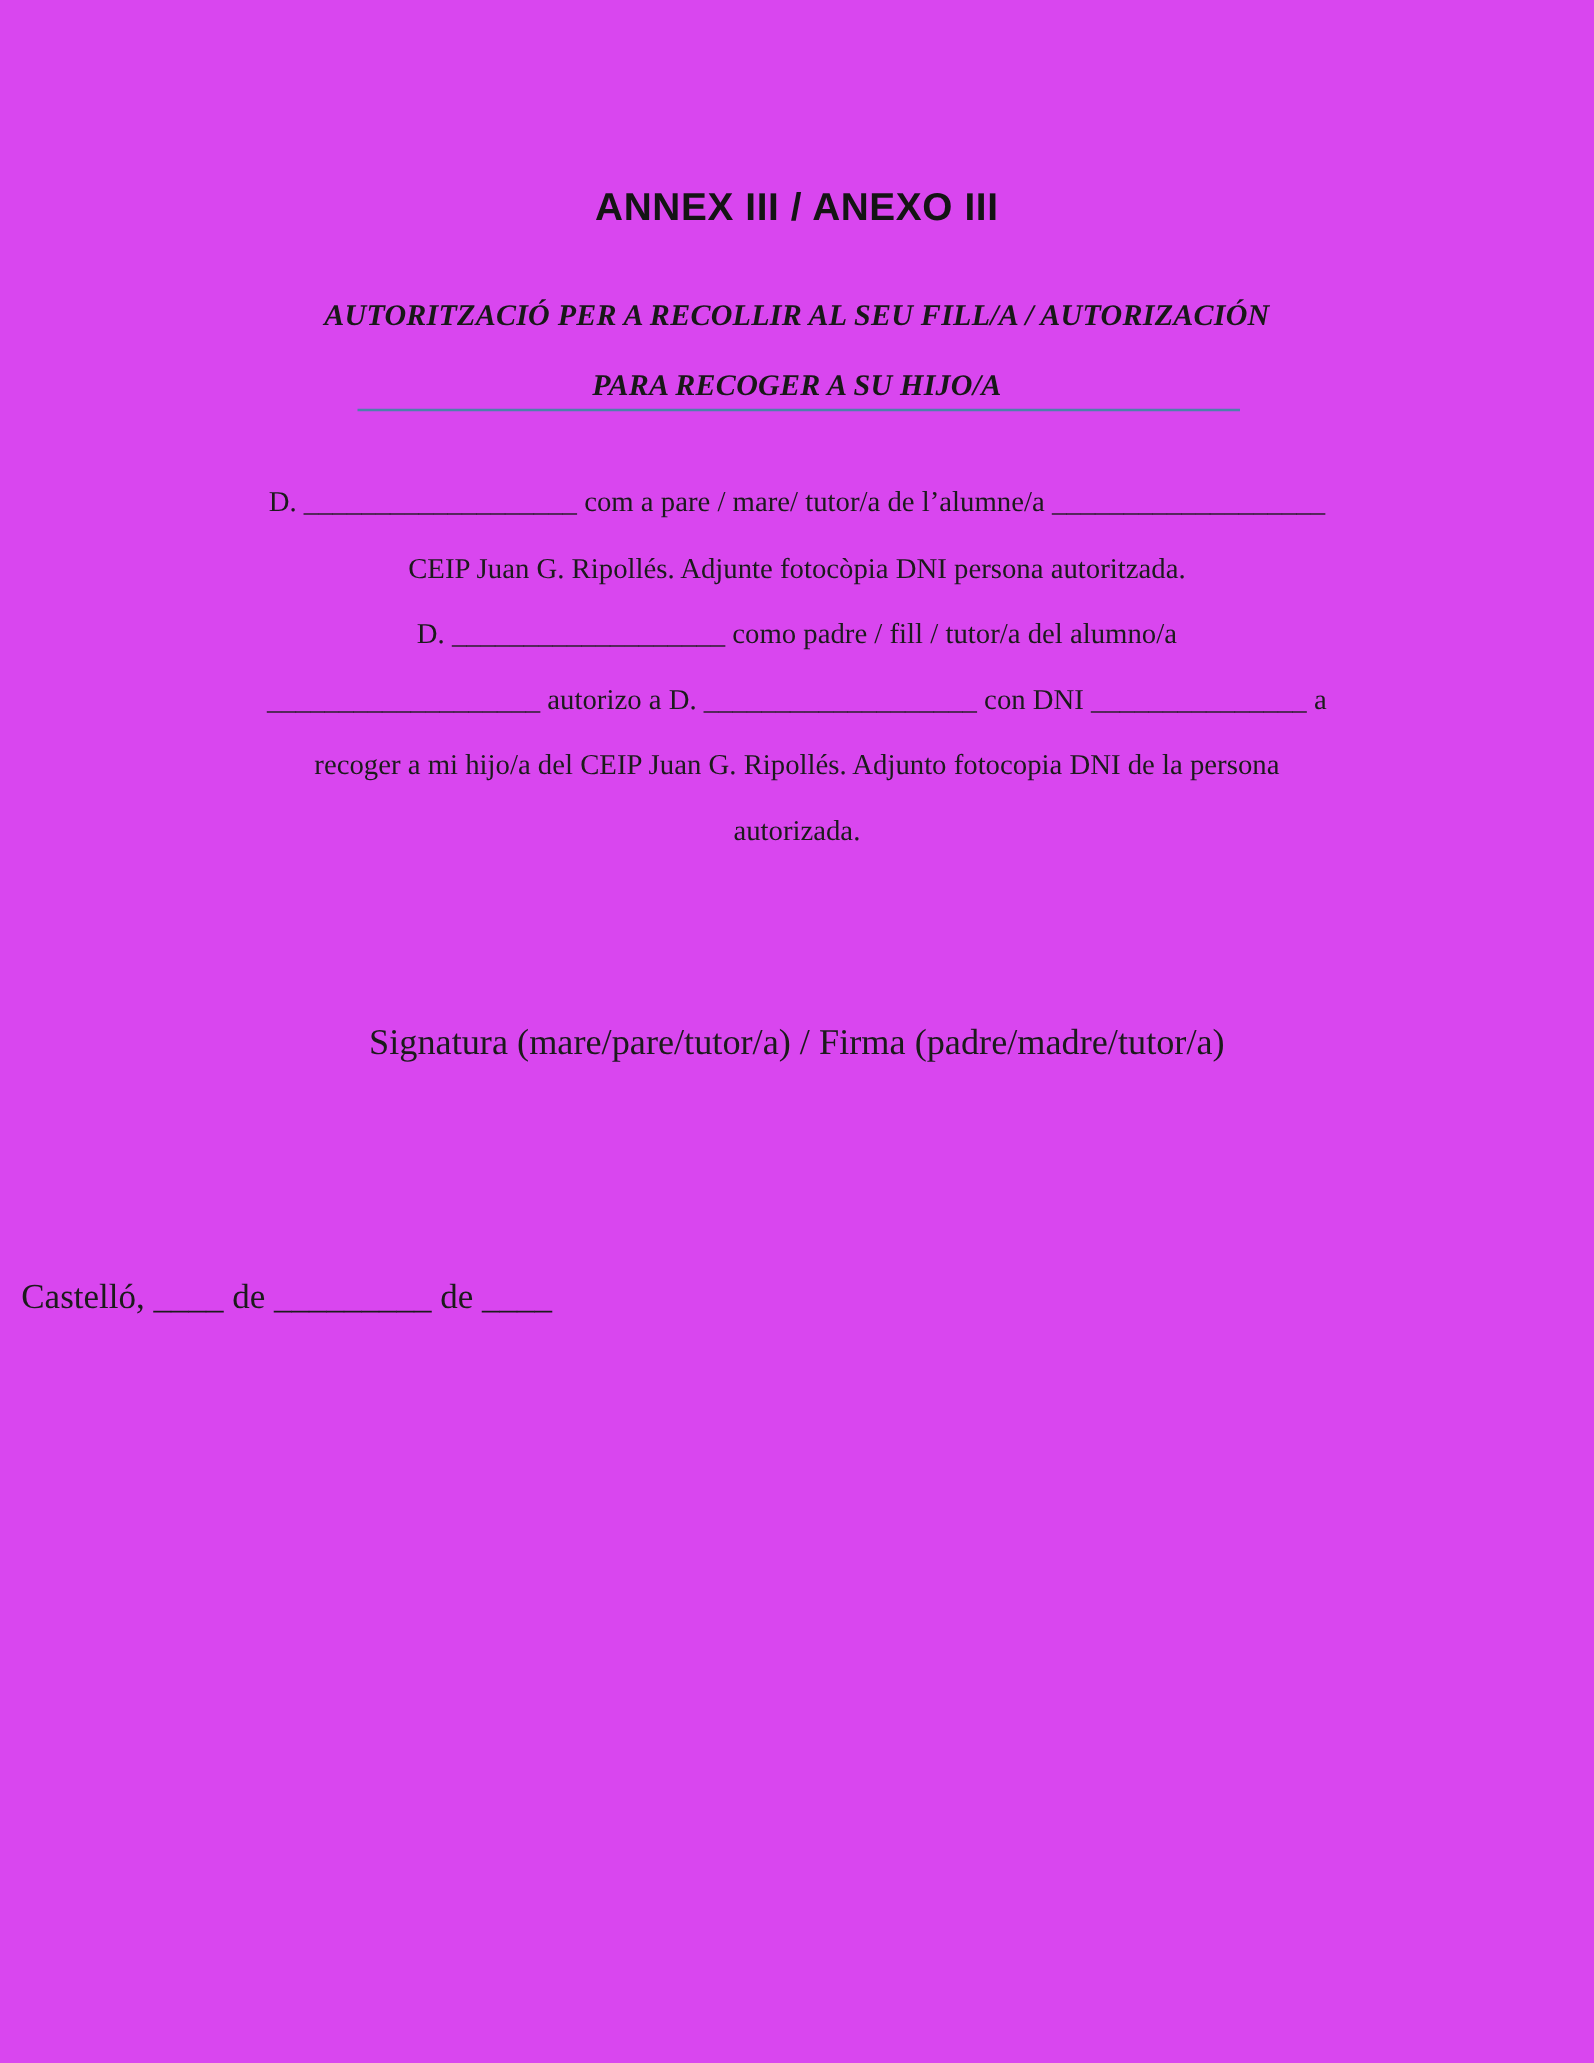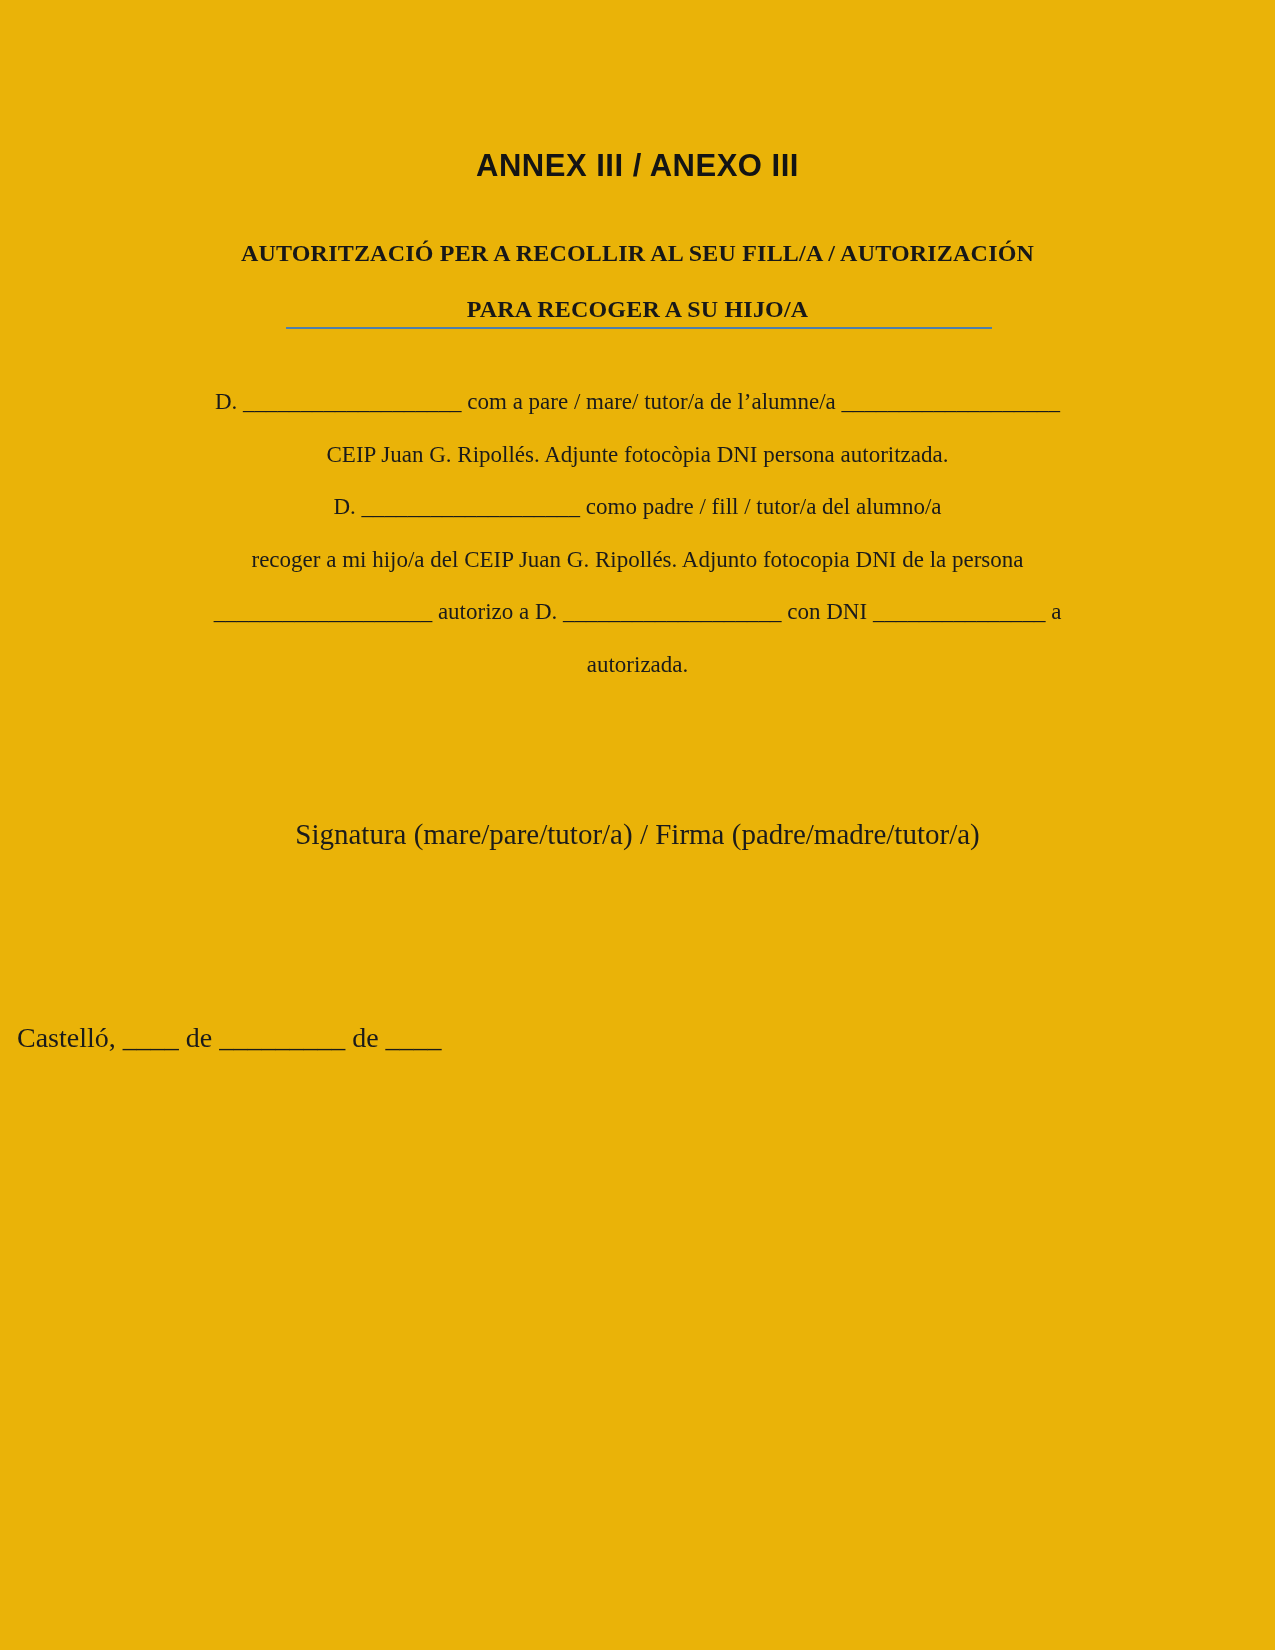--- a/index.html
+++ b/index.html
@@ -1,39 +1,40 @@
 <!DOCTYPE html>
 <html><head>
 <meta charset="utf-8">
 <style>
   html, body { margin: 0; padding: 0; background: #ffffff; }
   .page {
     position: relative;
     width: 1275px;
     height: 1650px;
-    background: #eab308;
+    background: #d946ef;
     font-family: "Liberation Serif", "DejaVu Serif", serif;
     color: #1d1d1d;
     overflow: hidden;
   }
   .doc-title {
     position: absolute;
     top: 148px; left: 0; width: 100%;
     text-align: center;
     font-family: "Liberation Sans", "DejaVu Sans", sans-serif;
     font-weight: 700;
     font-size: 31px;
     color: #141414;
     letter-spacing: 0.5px;
   }
   .doc-subtitle {
     position: absolute;
     left: 0; width: 100%;
     text-align: center;
     font-weight: 700;
+    font-style: italic;
     font-size: 24px;
     color: #181818;
     letter-spacing: 0.2px;
   }
   .doc-subtitle.line1 { top: 240px; }
   .doc-subtitle.line2 { top: 296px; }
   .title-divider {
     position: absolute;
     top: 327px;
     left: 286px;
@@ -76,22 +77,22 @@
   <div class="doc-subtitle line1">AUTORITZACIÓ PER A RECOLLIR AL SEU FILL/A / AUTORIZACIÓN</div>
 
   <div class="doc-subtitle line2">PARA RECOGER A SU HIJO/A</div>
 
   <div class="title-divider" style="border-top-color: rgb(78, 127, 172);"></div>
 
   <div class="body-text">
     <div>D. ___________________ com a pare / mare/ tutor/a de l’alumne/a ___________________</div>
     <div>CEIP Juan G. Ripollés. Adjunte fotocòpia DNI persona autoritzada.</div>
     <div>D. ___________________ como padre / fill / tutor/a del alumno/a</div>
+    <div>___________________ autorizo a D. ___________________ con DNI _______________ a</div>
     <div>recoger a mi hijo/a del CEIP Juan G. Ripollés. Adjunto fotocopia DNI de la persona</div>
-    <div>___________________ autorizo a D. ___________________ con DNI _______________ a</div>
     <div>autorizada.</div>
   </div>
 
   <div class="signature-caption">Signatura (mare/pare/tutor/a) / Firma (padre/madre/tutor/a)</div>
 
   <div class="date-line">Castelló, ____ de _________ de ____</div>
 
 </div>
 
 </body></html>

